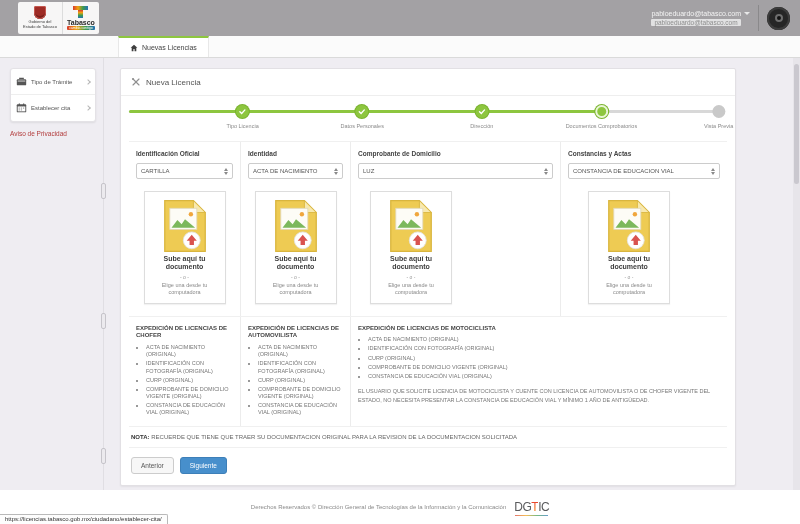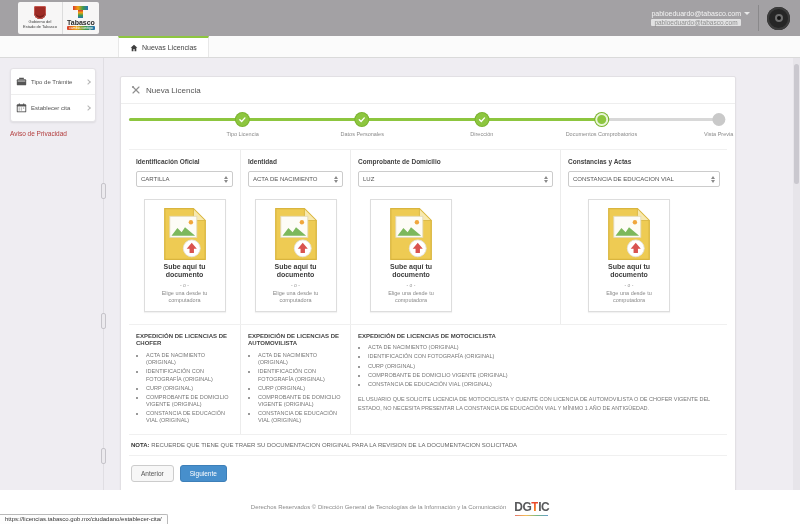--- a/index.html
+++ b/index.html
@@ -54,21 +54,21 @@
   .chev { width:4px; height:4px; border-top:1px solid #b5b5b5; border-right:1px solid #b5b5b5;
           transform:rotate(45deg); flex:none; }
   .privacy { display:inline-block; margin-top:8px; font-size:6.5px; color:#b23c3c; cursor:pointer; }
 
   
   .split-divider { position:absolute; left:103px; top:0; bottom:0; width:1px; background:#e0dee3; }
   .grip { position:absolute; left:-2px; width:5px; height:16px; background:#eceaee;
           border:1px solid #c6c4ca; border-radius:2px; }
 
   
-  .card { position:absolute; left:120px; top:18px; width:616px; background:#fff;
+  .card { position:absolute; left:120px; top:10px; width:616px; background:#fff;
           border:1px solid #e2e0e4; border-radius:2px; box-shadow:0 1px 2px rgba(0,0,0,.06); }
   .card-header { display:flex; align-items:center; gap:5px; padding:8px 10px;
                  border-bottom:1px solid #eee; font-size:8px; color:#555; }
 
   
   .stepper { position:relative; height:46px; margin:0 8px; border-bottom:1px solid #f0f0f0; }
   .track { position:absolute; left:0; right:2px; top:14px; height:3px; background:#d8d8d8; border-radius:2px; }
   .track-fill { height:3px; width:79%; background:#8dc63f; border-radius:2px; }
   .step { position:absolute; top:9px; transform:translateX(-50%); display:flex; flex-direction:column; align-items:center; }
   .dot { width:13px; height:13px; border-radius:50%; display:flex; align-items:center; justify-content:center; }
@@ -110,21 +110,21 @@
   .nota-row b { color:#333; }
   .btn-row { display:flex; gap:6px; padding:9px 10px 11px; }
   .btn { font-size:6.5px; padding:4px 9px; border-radius:3px; cursor:pointer; }
   .btn.secondary { background:#f7f7f7; border:1px solid #ccc; color:#555; }
   .btn.primary { background:#478fcc; border:1px solid #3d7fb8; color:#fff; }
 
   
   .footer { position:absolute; bottom:0; left:0; right:0; height:34px; background:#fff;
             display:flex; align-items:center; justify-content:center; gap:8px; }
   .footer-text { font-size:6px; color:#8a8a8a; }
-  .dgtic { font-size:12px; font-weight:bold; letter-spacing:-.5px; color:#58595b; position:relative; }
+  .dgtic { font-size:12px; font-weight:normal; letter-spacing:-.5px; color:#58595b; position:relative; }
   .dgtic .t-color { background:linear-gradient(180deg,#e53935,#fb8c00); -webkit-background-clip:text;
                     background-clip:text; color:transparent; }
   .dgtic::after { content:""; position:absolute; left:1px; right:1px; bottom:-2px; height:1.5px;
                   background:linear-gradient(90deg,#d63a2f,#f2a10e,#3d9b4f,#2572b5); opacity:.7; }
 
   
   .status-tooltip { position:absolute; left:0; bottom:0; background:#fdfdfd; border:1px solid #b9b9b9;
                     border-left:none; border-bottom:none; border-radius:0 2px 0 0;
                     padding:1px 5px 2px; font-size:6px; color:#333; z-index:10; }
 

